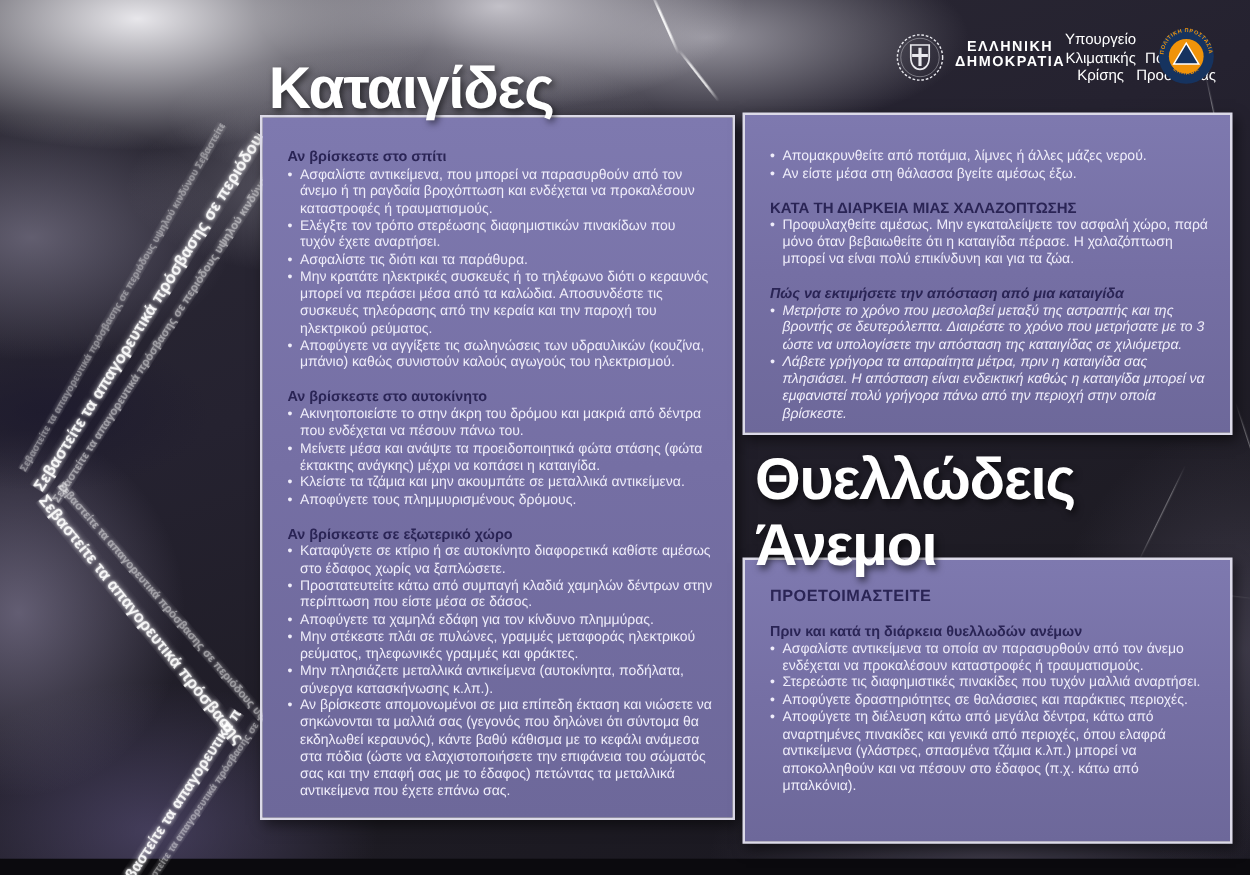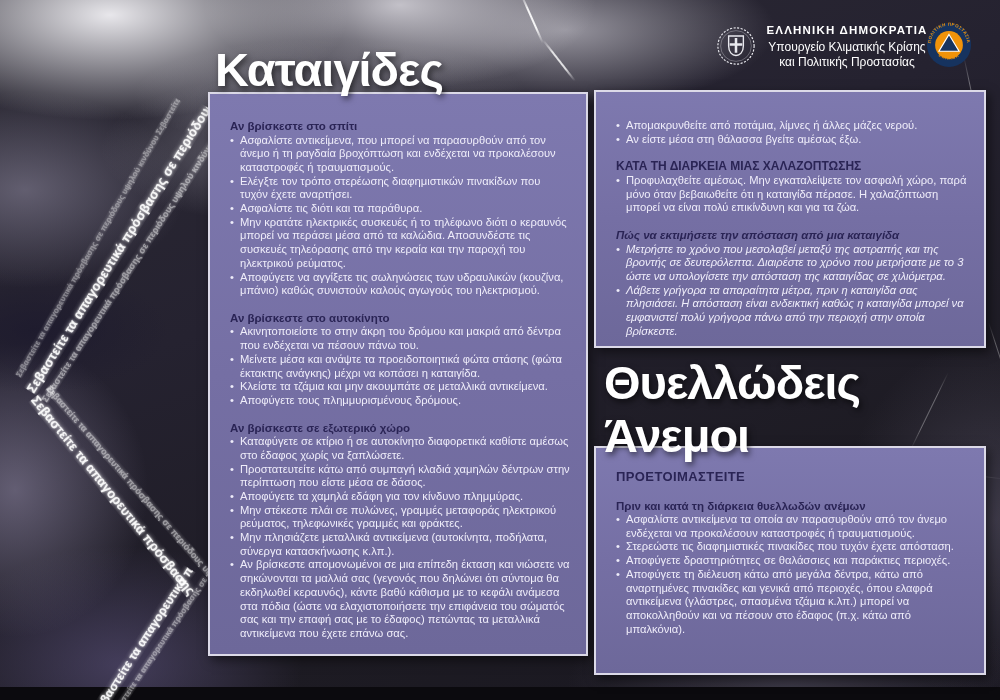--- a/index.html
+++ b/index.html
@@ -47,21 +47,21 @@
   .ba2{left:44px;top:396px;width:330px;font-size:9px;opacity:.6;transform:rotate(-57deg);}
   .ba3{left:18px;top:372px;width:320px;font-size:8px;opacity:.5;transform:rotate(-60deg);}
   .bb1{left:34px;top:390px;width:252px;font-size:13px;transform:rotate(51deg);}
   .bb2{left:48px;top:382px;width:250px;font-size:9px;opacity:.6;transform:rotate(49deg);}
   .bc1{left:96px;top:706px;width:172px;font-size:12px;transform:rotate(-57deg);}
   .bc2{left:112px;top:712px;width:168px;font-size:8px;opacity:.55;transform:rotate(-56deg);}
 
   
   .gov{position:absolute;z-index:3;display:flex;align-items:center;}
   .coat{left:716px;top:26px;}
-  .ministry{left:764px;top:24px;width:166px;flex-direction:column;text-align:center;color:#ffffff;}
+  .ministry{left:764px;top:24px;width:166px;flex-direction:row;text-align:center;color:#ffffff;}
   .ministry .rep{font-weight:bold;font-size:11.5px;letter-spacing:1.2px;margin-bottom:4px;}
   .ministry .min{font-size:12px;line-height:14.5px;}
   .cplogo{left:926px;top:22px;}
 
   
   .big-title{
     position:absolute;z-index:5;color:#ffffff;font-weight:bold;
     font-size:47px;letter-spacing:-1px;
     text-shadow:2px 3px 6px rgba(0,0,0,.6);
   }
@@ -186,17 +186,17 @@
     <ul class="bullets it">
       <li>Μετρήστε το χρόνο που μεσολαβεί μεταξύ της αστραπής και της βροντής σε δευτερόλεπτα. Διαιρέστε το χρόνο που μετρήσατε με το 3 ώστε να υπολογίσετε την απόσταση της καταιγίδας σε χιλιόμετρα.</li>
       <li>Λάβετε γρήγορα τα απαραίτητα μέτρα, πριν η καταιγίδα σας πλησιάσει. Η απόσταση είναι ενδεικτική καθώς η καταιγίδα μπορεί να εμφανιστεί πολύ γρήγορα πάνω από την περιοχή στην οποία βρίσκεστε.</li>
     </ul>
   </div>
 <div class="panel" id="right-bottom-panel">
     <div class="header">ΠΡΟΕΤΟΙΜΑΣΤΕΙΤΕ</div>
     <div class="subhead">Πριν και κατά τη διάρκεια θυελλωδών ανέμων</div>
     <ul class="bullets">
       <li>Ασφαλίστε αντικείμενα τα οποία αν παρασυρθούν από τον άνεμο ενδέχεται να προκαλέσουν καταστροφές ή τραυματισμούς.</li>
-      <li>Στερεώστε τις διαφημιστικές πινακίδες που τυχόν έχετε απόσταση.</li>
+      <li>Στερεώστε τις διαφημιστικές πινακίδες που τυχόν μαλλιά αναρτήσει.</li>
       <li>Αποφύγετε δραστηριότητες σε θαλάσσιες και παράκτιες περιοχές.</li>
       <li>Αποφύγετε τη διέλευση κάτω από μεγάλα δέντρα, κάτω από αναρτημένες πινακίδες και γενικά από περιοχές, όπου ελαφρά αντικείμενα (γλάστρες, σπασμένα τζάμια κ.λπ.) μπορεί να αποκολληθούν και να πέσουν στο έδαφος (π.χ. κάτω από μπαλκόνια).</li>
     </ul>
   </div>
 
 </body></html>

